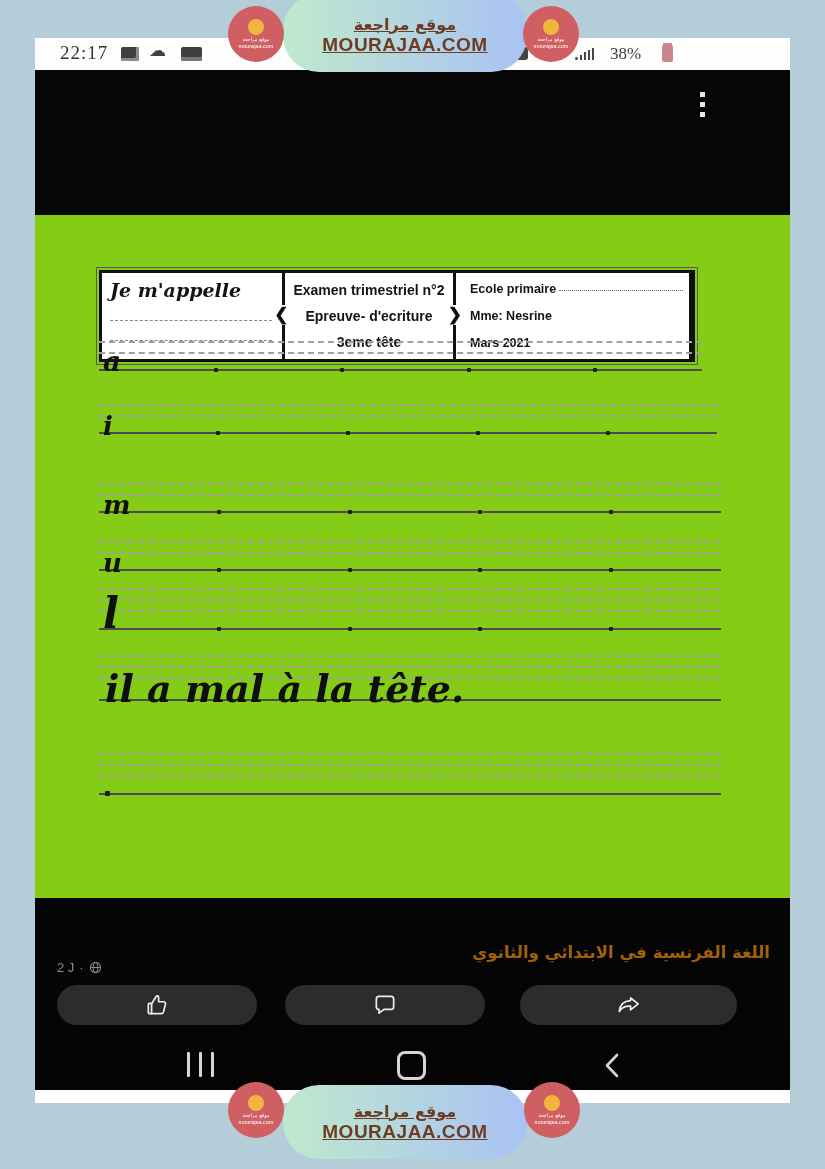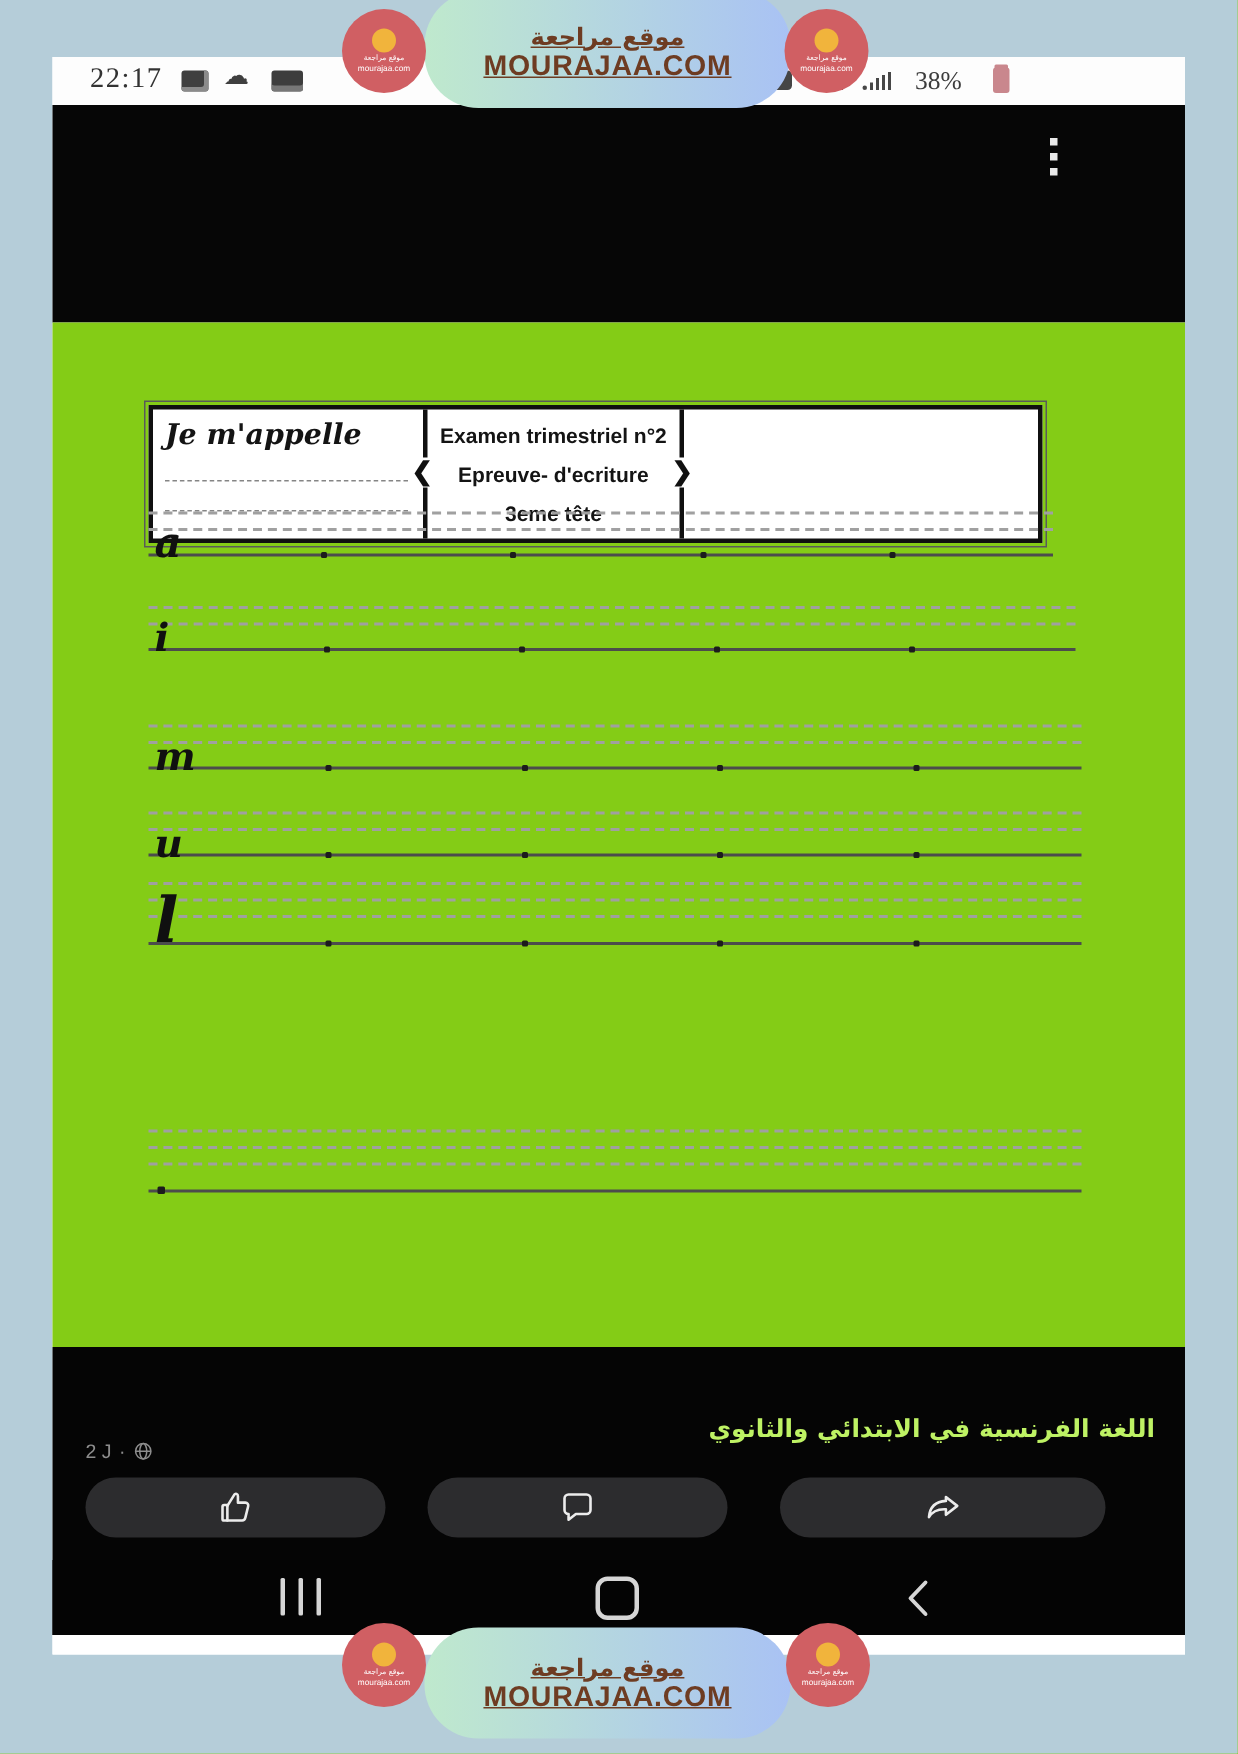--- a/index.html
+++ b/index.html
@@ -52,21 +52,21 @@
   .pletter{position:absolute;left:4px;bottom:-7px;font-family:"DejaVu Serif",serif;font-style:italic;font-weight:bold;color:#101010;line-height:1;}
   .bd{position:absolute;bottom:-3px;width:4px;height:4px;background:#1c1c1c;border-radius:1px;}
   .sentence{position:absolute;left:6px;bottom:-9px;font-family:"DejaVu Serif",serif;font-style:italic;font-weight:bold;font-size:38px;white-space:nowrap;color:#0e0e0e;line-height:1;}
 
   
   .rubric{position:absolute;left:158px;top:755px;width:408px;border-collapse:collapse;border:2px solid #1a1a1a;font-size:9.5px;color:#111;table-layout:fixed;}
   .rubric td{border:1.2px solid #2a2a2a;padding:1px 5px;height:10.5px;overflow:hidden;white-space:nowrap;}
 
   
   .post-section{position:absolute;left:0;top:860px;width:755px;height:192px;background:#050505;}
-  .post-title{position:absolute;right:20px;top:45px;color:#bef264;font-size:16.5px;font-weight:bold;direction:rtl;font-family:"DejaVu Sans",sans-serif;}
+  .post-title{position:absolute;right:20px;top:45px;color:#a16207;font-size:16.5px;font-weight:bold;direction:rtl;font-family:"DejaVu Sans",sans-serif;}
   .post-meta{position:absolute;left:22px;top:62px;color:#8d8d8d;font-size:13px;display:flex;align-items:center;gap:5px;}
   .pill{position:absolute;top:87px;height:40px;background:#2c2c2e;border-radius:21px;display:flex;align-items:center;justify-content:center;cursor:pointer;}
   .pill svg{display:block;}
   .pill1{left:22px;width:200px;} .pill2{left:250px;width:200px;} .pill3{left:485px;width:217px;}
 
   
   .navbar{position:absolute;left:0;top:1002px;width:755px;height:50px;background:#040404;}
   .nav-recents{position:absolute;left:152px;top:12px;display:flex;gap:9px;cursor:pointer;}
   .nav-recents i{display:block;width:3px;height:25px;background:#d6d6d6;border-radius:1px;}
   .nav-home{position:absolute;left:362px;top:11px;width:23px;height:23px;border:3px solid #d6d6d6;border-radius:8px;cursor:pointer;}
@@ -131,20 +131,28 @@
         <div class="hcell hc1">
           <div class="name-cursive">Je m'appelle</div>
           <div class="nline"></div>
           <div class="nline"></div>
         </div>
         <div class="hcell hc2">
           <div>Examen trimestriel  n°2</div>
           <div>Epreuve- d'ecriture</div>
           <div>3eme tête</div>
         </div>
+        <div class="hcell hc3">
+          <div class="school-row">
+              <span>Ecole primaire</span>
+              <i class="leader"></i>
+            </div>
+          <div>Mme: Nesrine</div>
+          <div>Mars 2021</div>
+        </div>
         <span class="chev chev1">❮</span>
         <span class="chev chev2">❯</span>
       </div>
 
       <div class="pblock" style="left:64px;top:126px;width:603px;height:28px;">
         <i class="dl" style="top:0"></i>
           <i class="dl" style="top:11px"></i>
         <span class="pletter" style="font-size:28px">a</span>
         <i class="bd" style="left:19%"></i>
           <i class="bd" style="left:40%"></i>
@@ -186,20 +194,26 @@
         <i class="dl" style="top:0"></i>
           <i class="dl" style="top:11px"></i>
           <i class="dl" style="top:22px"></i>
         <span class="pletter" style="font-size:42px">l</span>
         <i class="bd" style="left:19%"></i>
           <i class="bd" style="left:40%"></i>
           <i class="bd" style="left:61%"></i>
           <i class="bd" style="left:82%"></i>
       </div>
 
+      <div class="pblock" style="left:64px;top:440px;width:622px;height:44px;">
+        <i class="dl" style="top:0"></i>
+          <i class="dl" style="top:11px"></i>
+          <i class="dl" style="top:22px"></i>
+        <span class="sentence">il a mal à la tête.</span>
+      </div>
 
       <div class="pblock" style="left:64px;top:538px;width:622px;height:40px;">
         <i class="dl" style="top:0"></i>
           <i class="dl" style="top:11px"></i>
           <i class="dl" style="top:22px"></i>
         <i class="bd" style="left:6px;width:5px;height:5px;"></i>
       </div>
 
       <table class="rubric">
         <colgroup>

